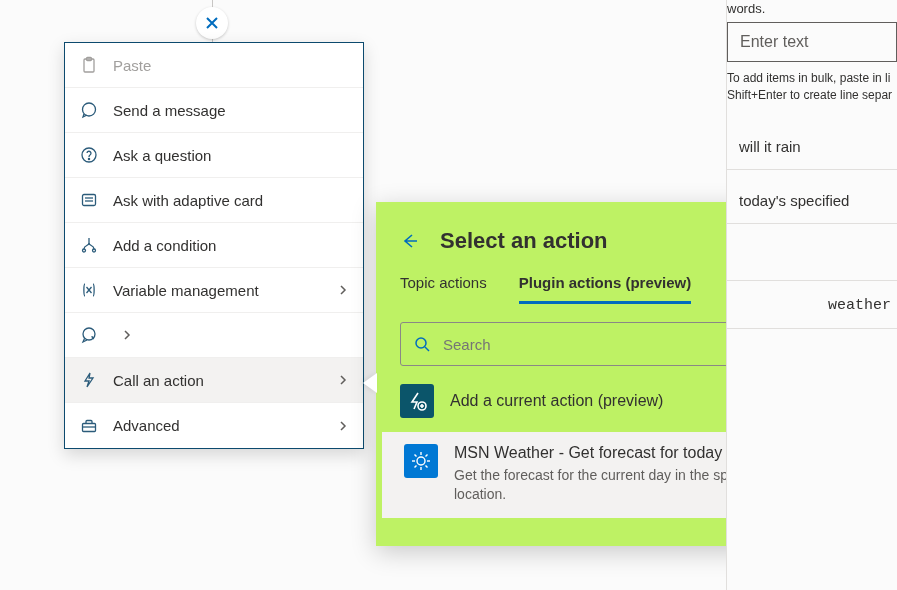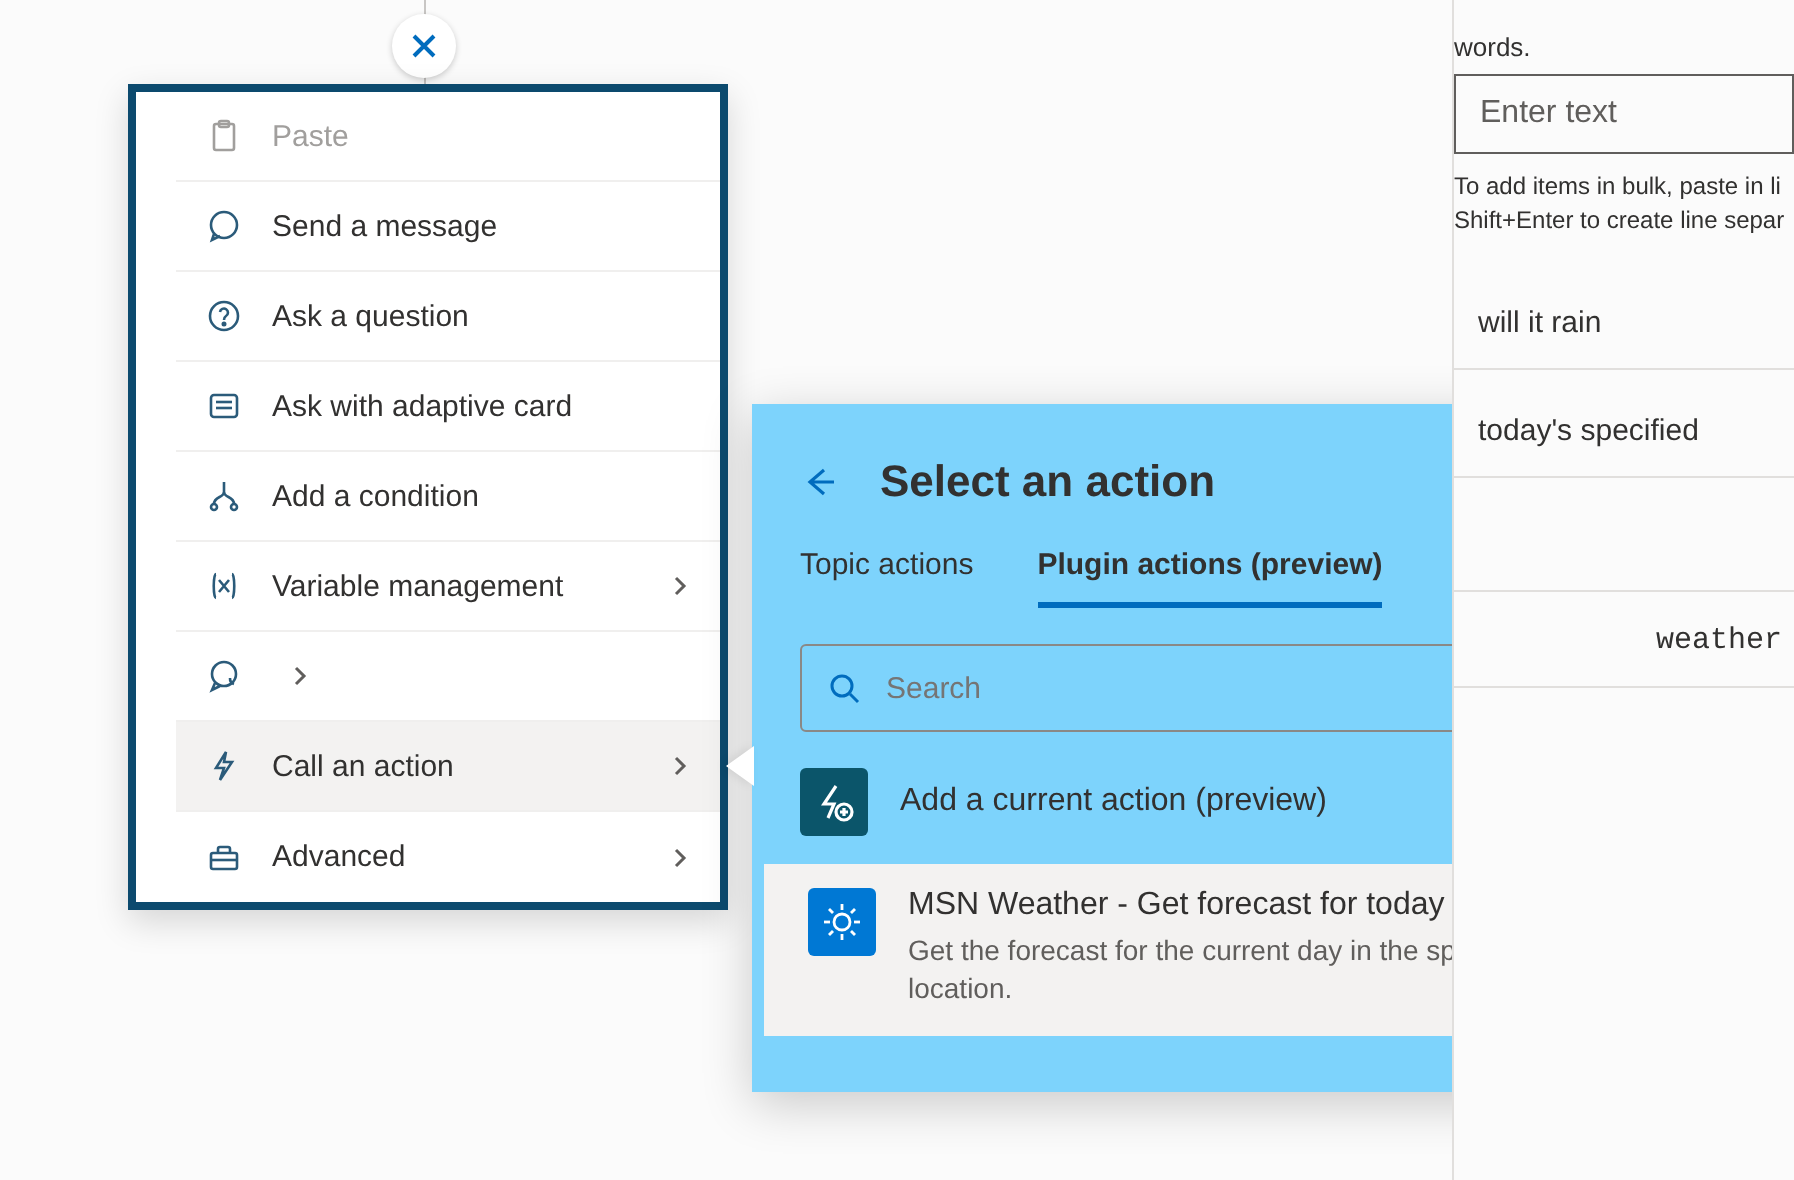--- a/index.html
+++ b/index.html
@@ -36,23 +36,22 @@
     justify-content: center;
     color: #006cbe;
   }
   .close-node svg { width: 16px; height: 16px; }
   .context-menu {
     position: absolute;
     left: 64px;
     top: 42px;
     width: 300px;
     background: #fff;
-    border: 4px solid #0c4a6e;
+    border: 1px solid #0c4a6e;
     box-shadow: 0 6px 16px rgba(0,0,0,0.15);
-    padding-left: 20px;
   }
   .menu-item {
     display: flex;
     align-items: center;
     height: 45px;
     padding: 0 14px;
     border-bottom: 1px solid #f0efee;
     cursor: pointer;
     position: relative;
   }
@@ -76,21 +75,21 @@
     border-bottom: 10px solid transparent;
     border-right: 14px solid #fff;
     filter: drop-shadow(-2px 0 2px rgba(0,0,0,0.08));
     z-index: 5;
   }
   .action-panel {
     position: absolute;
     left: 376px;
     top: 202px;
     width: 450px;
-    background: #7dd3fc;
+    background: #bef264;
     box-shadow: 0 6px 24px rgba(0,0,0,0.2);
     padding: 0 0 28px 0;
   }
   .action-header {
     display: flex;
     align-items: center;
     padding: 26px 24px 10px 24px;
     position: relative;
   }
   .action-back { color: #006cbe; cursor: pointer; margin-right: 20px; }
@@ -135,21 +134,21 @@
   .result-desc { font-size: 14px; color: #605e5c; margin-top: 4px; line-height: 1.35; }
   .scroll-hint {
     position: absolute; right: 2px; top: 0; bottom: 0; width: 14px;
     display: flex; flex-direction: column; justify-content: space-between;
     color: #605e5c; font-size: 10px; padding: 2px 0;
   }
   
   .side-panel {
     position: absolute; left: 726px; top: 0; right: 0;
     border-left: 1px solid #e1dfdd; height: 590px;
-    padding-top: 16px;
+    padding-top: 1px;
     background: #fbfbfb;
   }
   .side-inner { padding-left: 0; }
   .side-label { font-size: 13px; color: #323130; margin: 0 0 6px 0; }
   .enter-box {
     border: 1px solid #605e5c; height: 40px;
     display: flex; align-items: center; padding: 0 12px;
     font-size: 16px; color: #605e5c; margin-right: 0;
   }
   .hint { font-size: 12px; color: #323130; line-height: 1.4; margin-top: 8px; }

